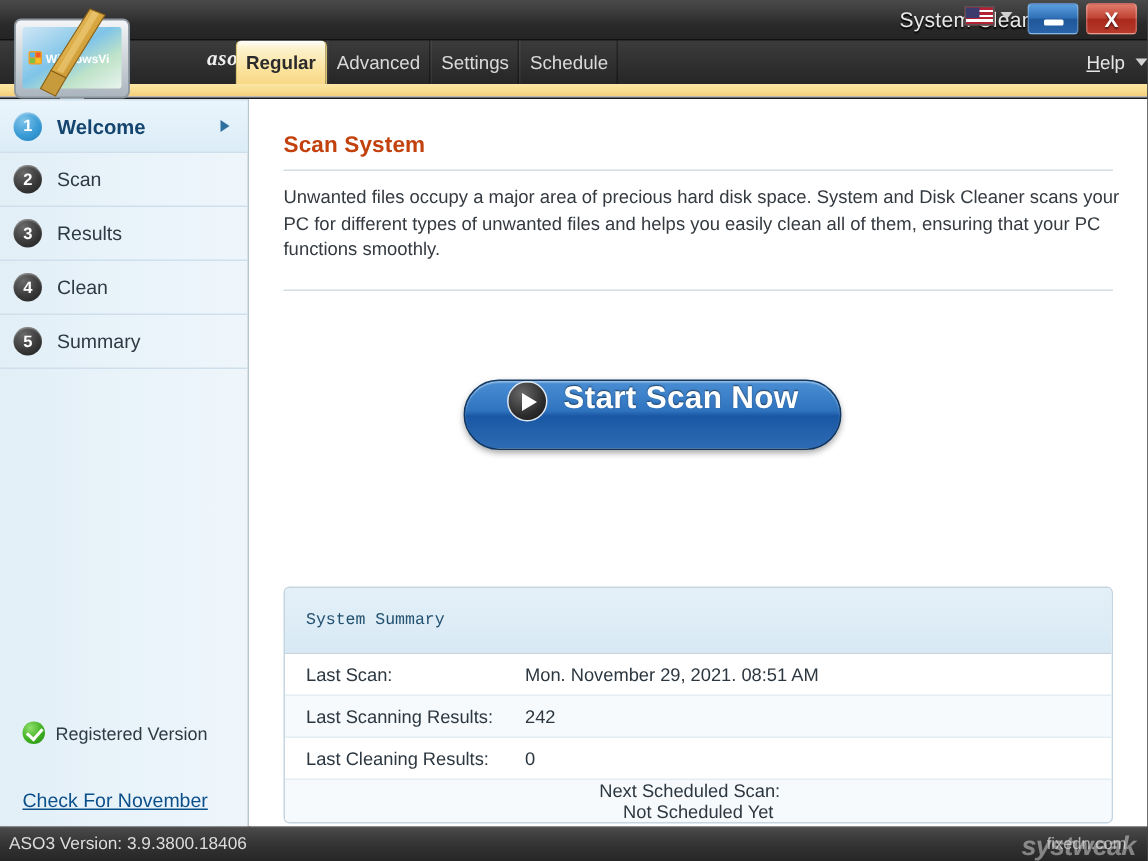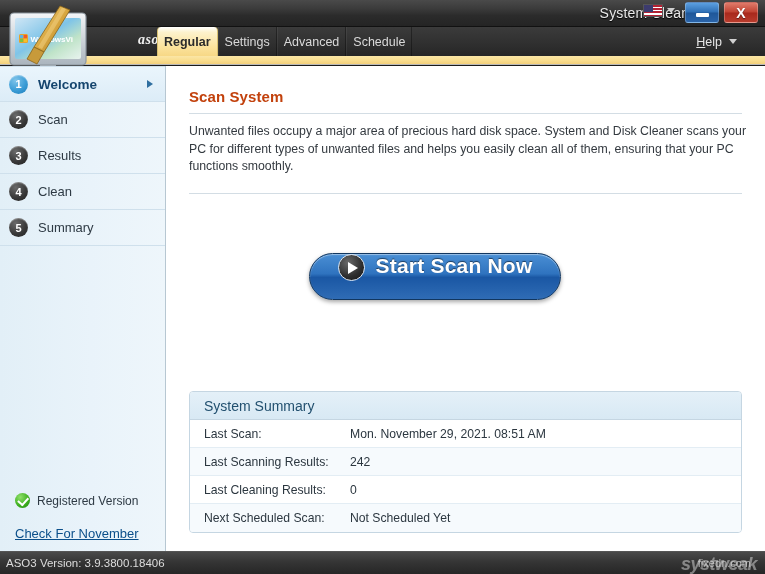--- a/index.html
+++ b/index.html
@@ -115,21 +115,21 @@
     border-right: 1px solid rgba(0,0,0,0.35);
   }
   .tab.active {
     background: linear-gradient(to bottom, #ffffff 0%, #fdf2cd 18%, #fbe29b 70%, #f7d886 100%);
     color: #2b2b2b; font-weight: bold;
     border-radius: 4px 4px 0 0;
     border-left: 1px solid #d8c071;
     border-right: 1px solid #d8c071;
   }
   .help {
-    position: absolute; right: 28px; top: 0;
+    position: absolute; right: 0; top: 0;
     height: 29px; display: flex; align-items: center; gap: 7px;
     cursor: pointer;
   }
   .help-label {
     color: #e6e6e6; font-size: 12.5px;
   }
   .help-label span { text-decoration: underline; }
   .help-caret {
     width: 0; height: 0;
     border-left: 4px solid transparent;
@@ -199,21 +199,21 @@
     width: 0; height: 0;
     border-top: 4px solid transparent;
     border-bottom: 4px solid transparent;
     border-left: 6px solid #2f6fa0;
   }
   .sidebar-foot {
     position: absolute; left: 0; bottom: 10px; width: 166px;
   }
   .reg-row {
     display: flex; align-items: center; gap: 7px;
-    padding-left: 15px; margin-bottom: 18px;
+    padding-left: 15px; margin-bottom: 30px;
   }
   .check-badge {
     width: 15px; height: 15px; border-radius: 50%;
     background: radial-gradient(circle at 35% 28%, #8fe06a 0%, #3fb021 55%, #208a0d 100%);
     display: flex; align-items: center; justify-content: center;
     flex: none;
   }
   .check-badge::after {
     content: "";
     width: 5px; height: 8px;
@@ -287,35 +287,35 @@
   
   .summary {
     position: absolute; left: 22px; top: 325px;
     width: 553px;
     border: 1px solid #c5d6e2;
     border-radius: 4px;
     overflow: hidden;
     background: #fff;
   }
   .summary-head {
-    height: 28px;
+    height: 44px;
     background: linear-gradient(to bottom, #e4f0f8 0%, #d8e9f4 100%);
     border-bottom: 1px solid #c5d6e2;
     display: flex; align-items: center;
     padding-left: 14px;
-    font-size: 14px; color: #22506f;
+    font-size: 11px; color: #22506f; font-family: Liberation Mono, monospace;
   }
   .summary-row {
     height: 28px;
     display: flex; align-items: center;
     border-bottom: 1px solid #e3edf4;
     background: #f6fafd;
   }
   .summary-row:nth-child(even) { background: #ffffff; }
-  .summary-row:last-child { border-bottom: none; }
+  .summary-row:last-child { border-bottom: none; flex-direction: column; }
   .sum-label {
     width: 160px; padding-left: 14px;
     font-size: 12.2px; color: #2c3740;
   }
   .sum-value {
     font-size: 12.2px; color: #2c3740;
   }
 
   
   .statusbar {
@@ -370,24 +370,24 @@
   </div>
 
   <div class="header">
     <div class="brand">aso</div>
 
     <div class="tabs">
       <div class="tab active">
         <span>Regular</span>
       </div>
       <div class="tab">
+        <span>Advanced</span>
+      </div>
+      <div class="tab">
         <span>Settings</span>
-      </div>
-      <div class="tab">
-        <span>Advanced</span>
       </div>
       <div class="tab">
         <span>Schedule</span>
       </div>
     </div>
 
     <div class="help">
       <div class="help-label"><span>H</span><em style="font-style:normal">elp</em></div>
       <div class="help-caret"></div>
     </div>

